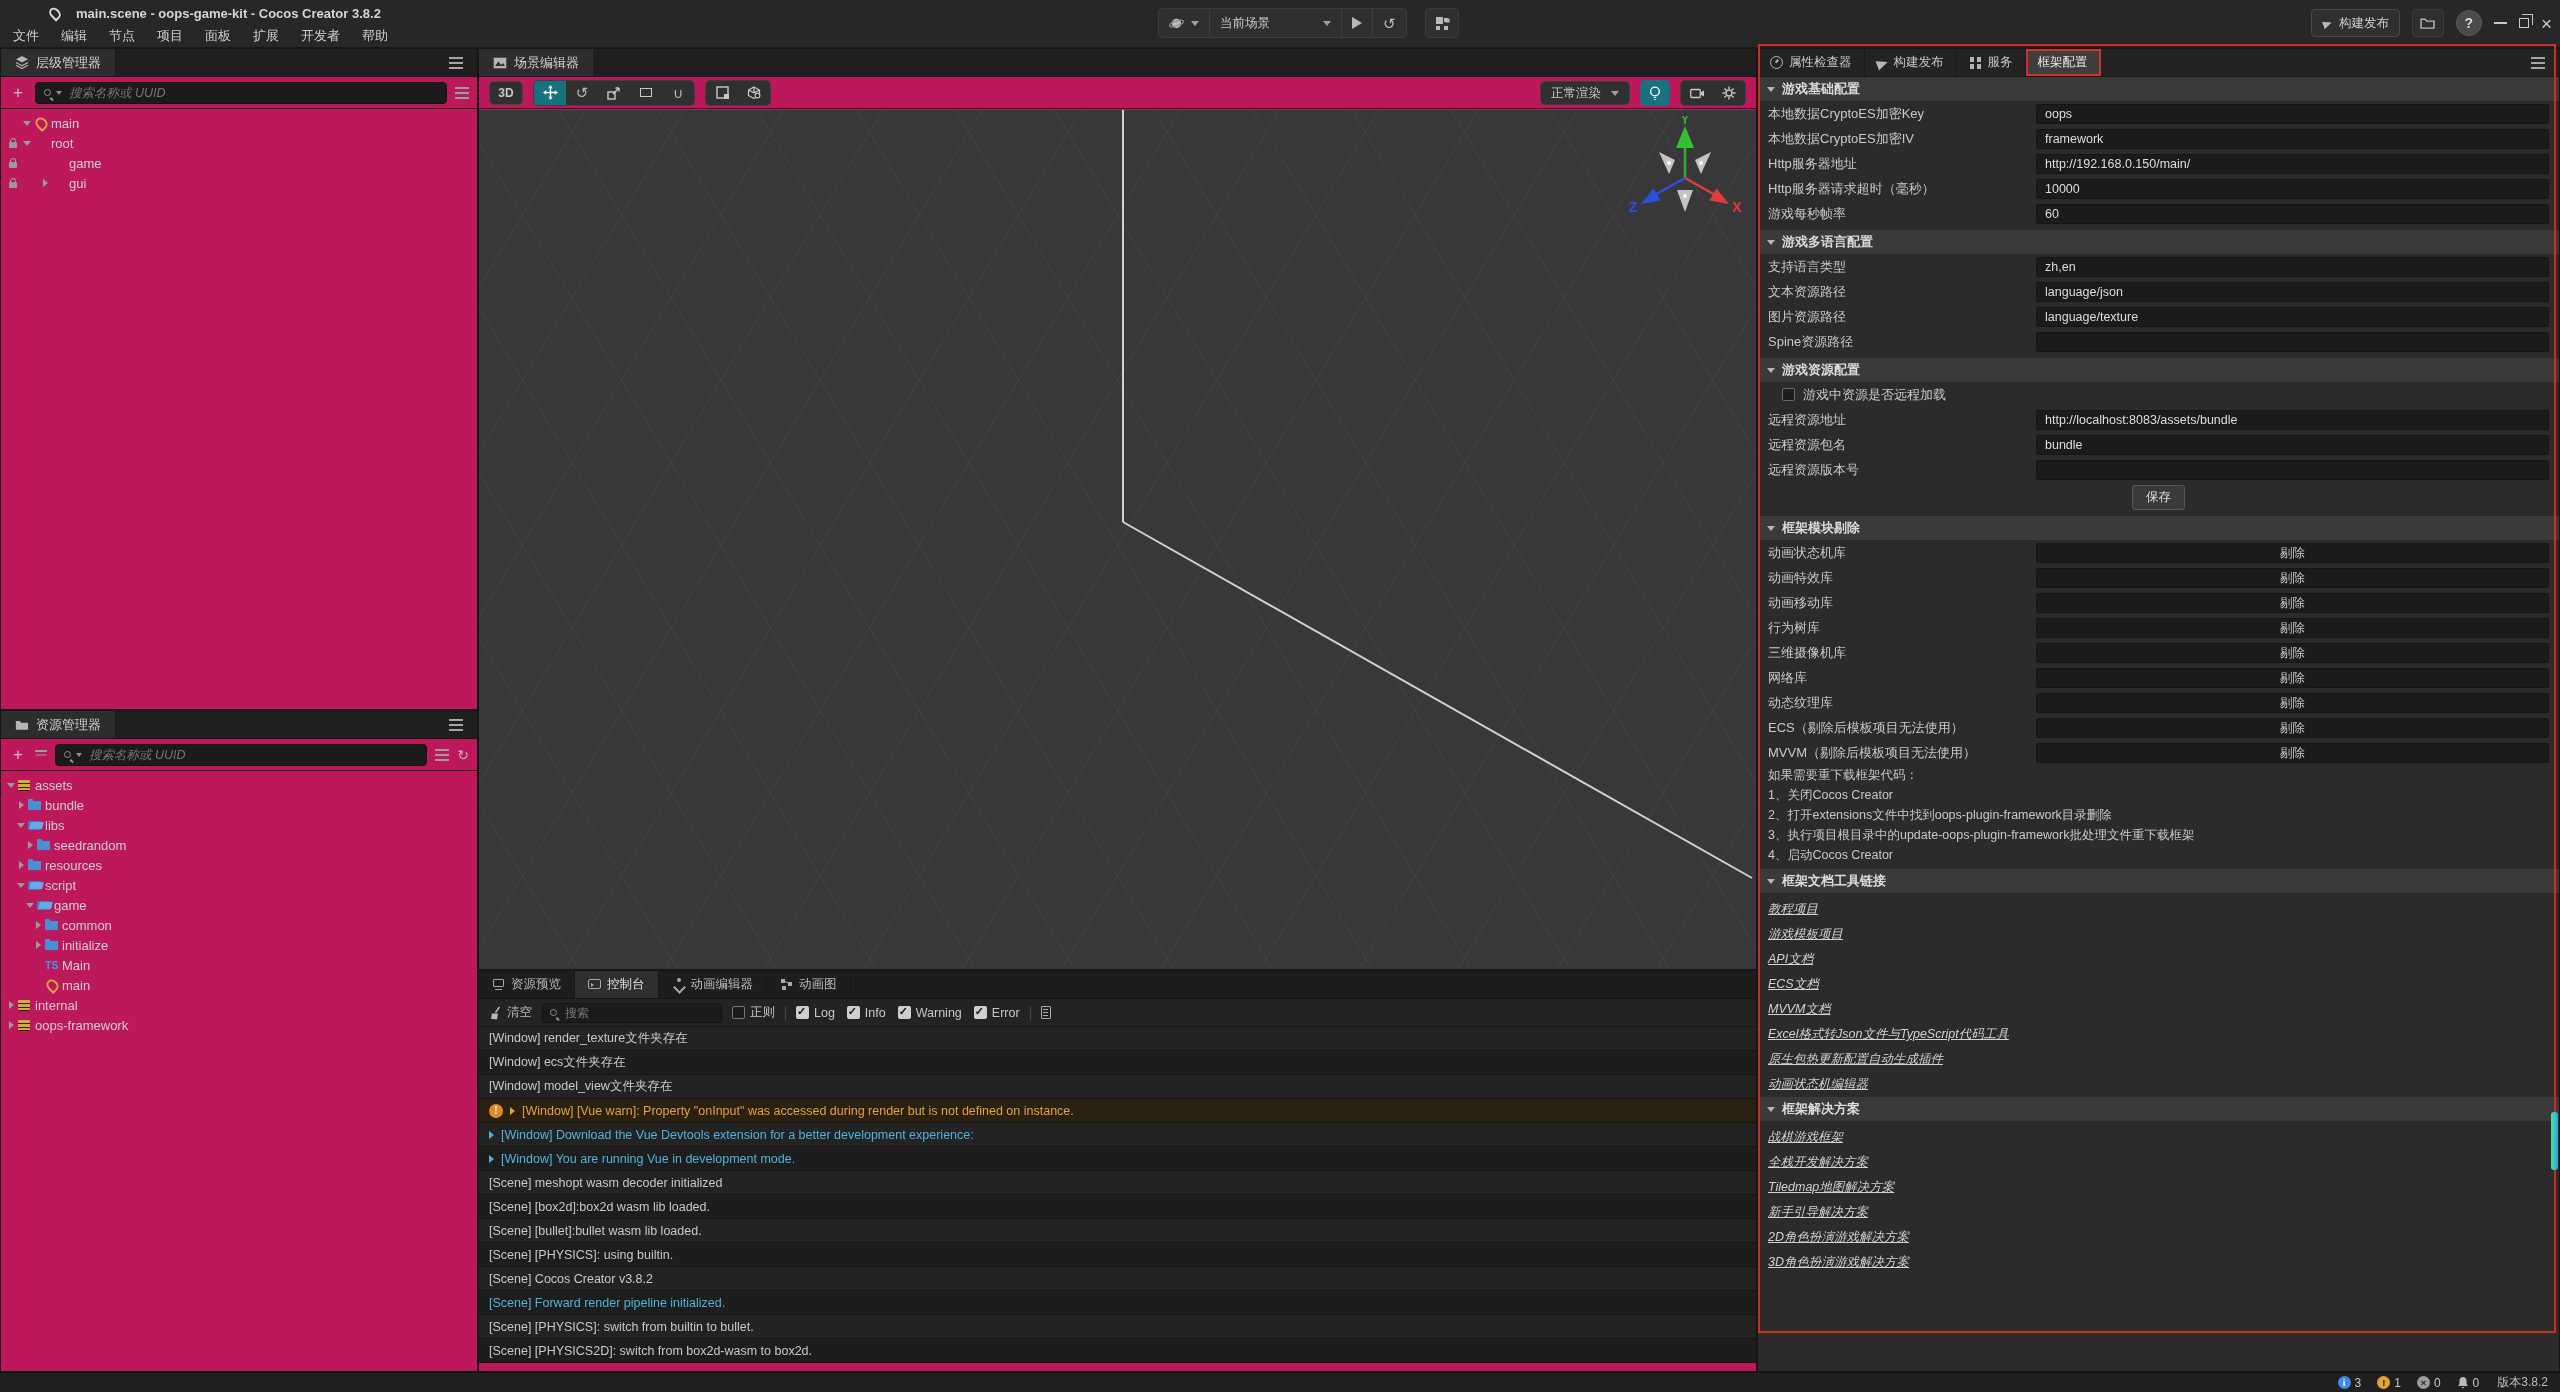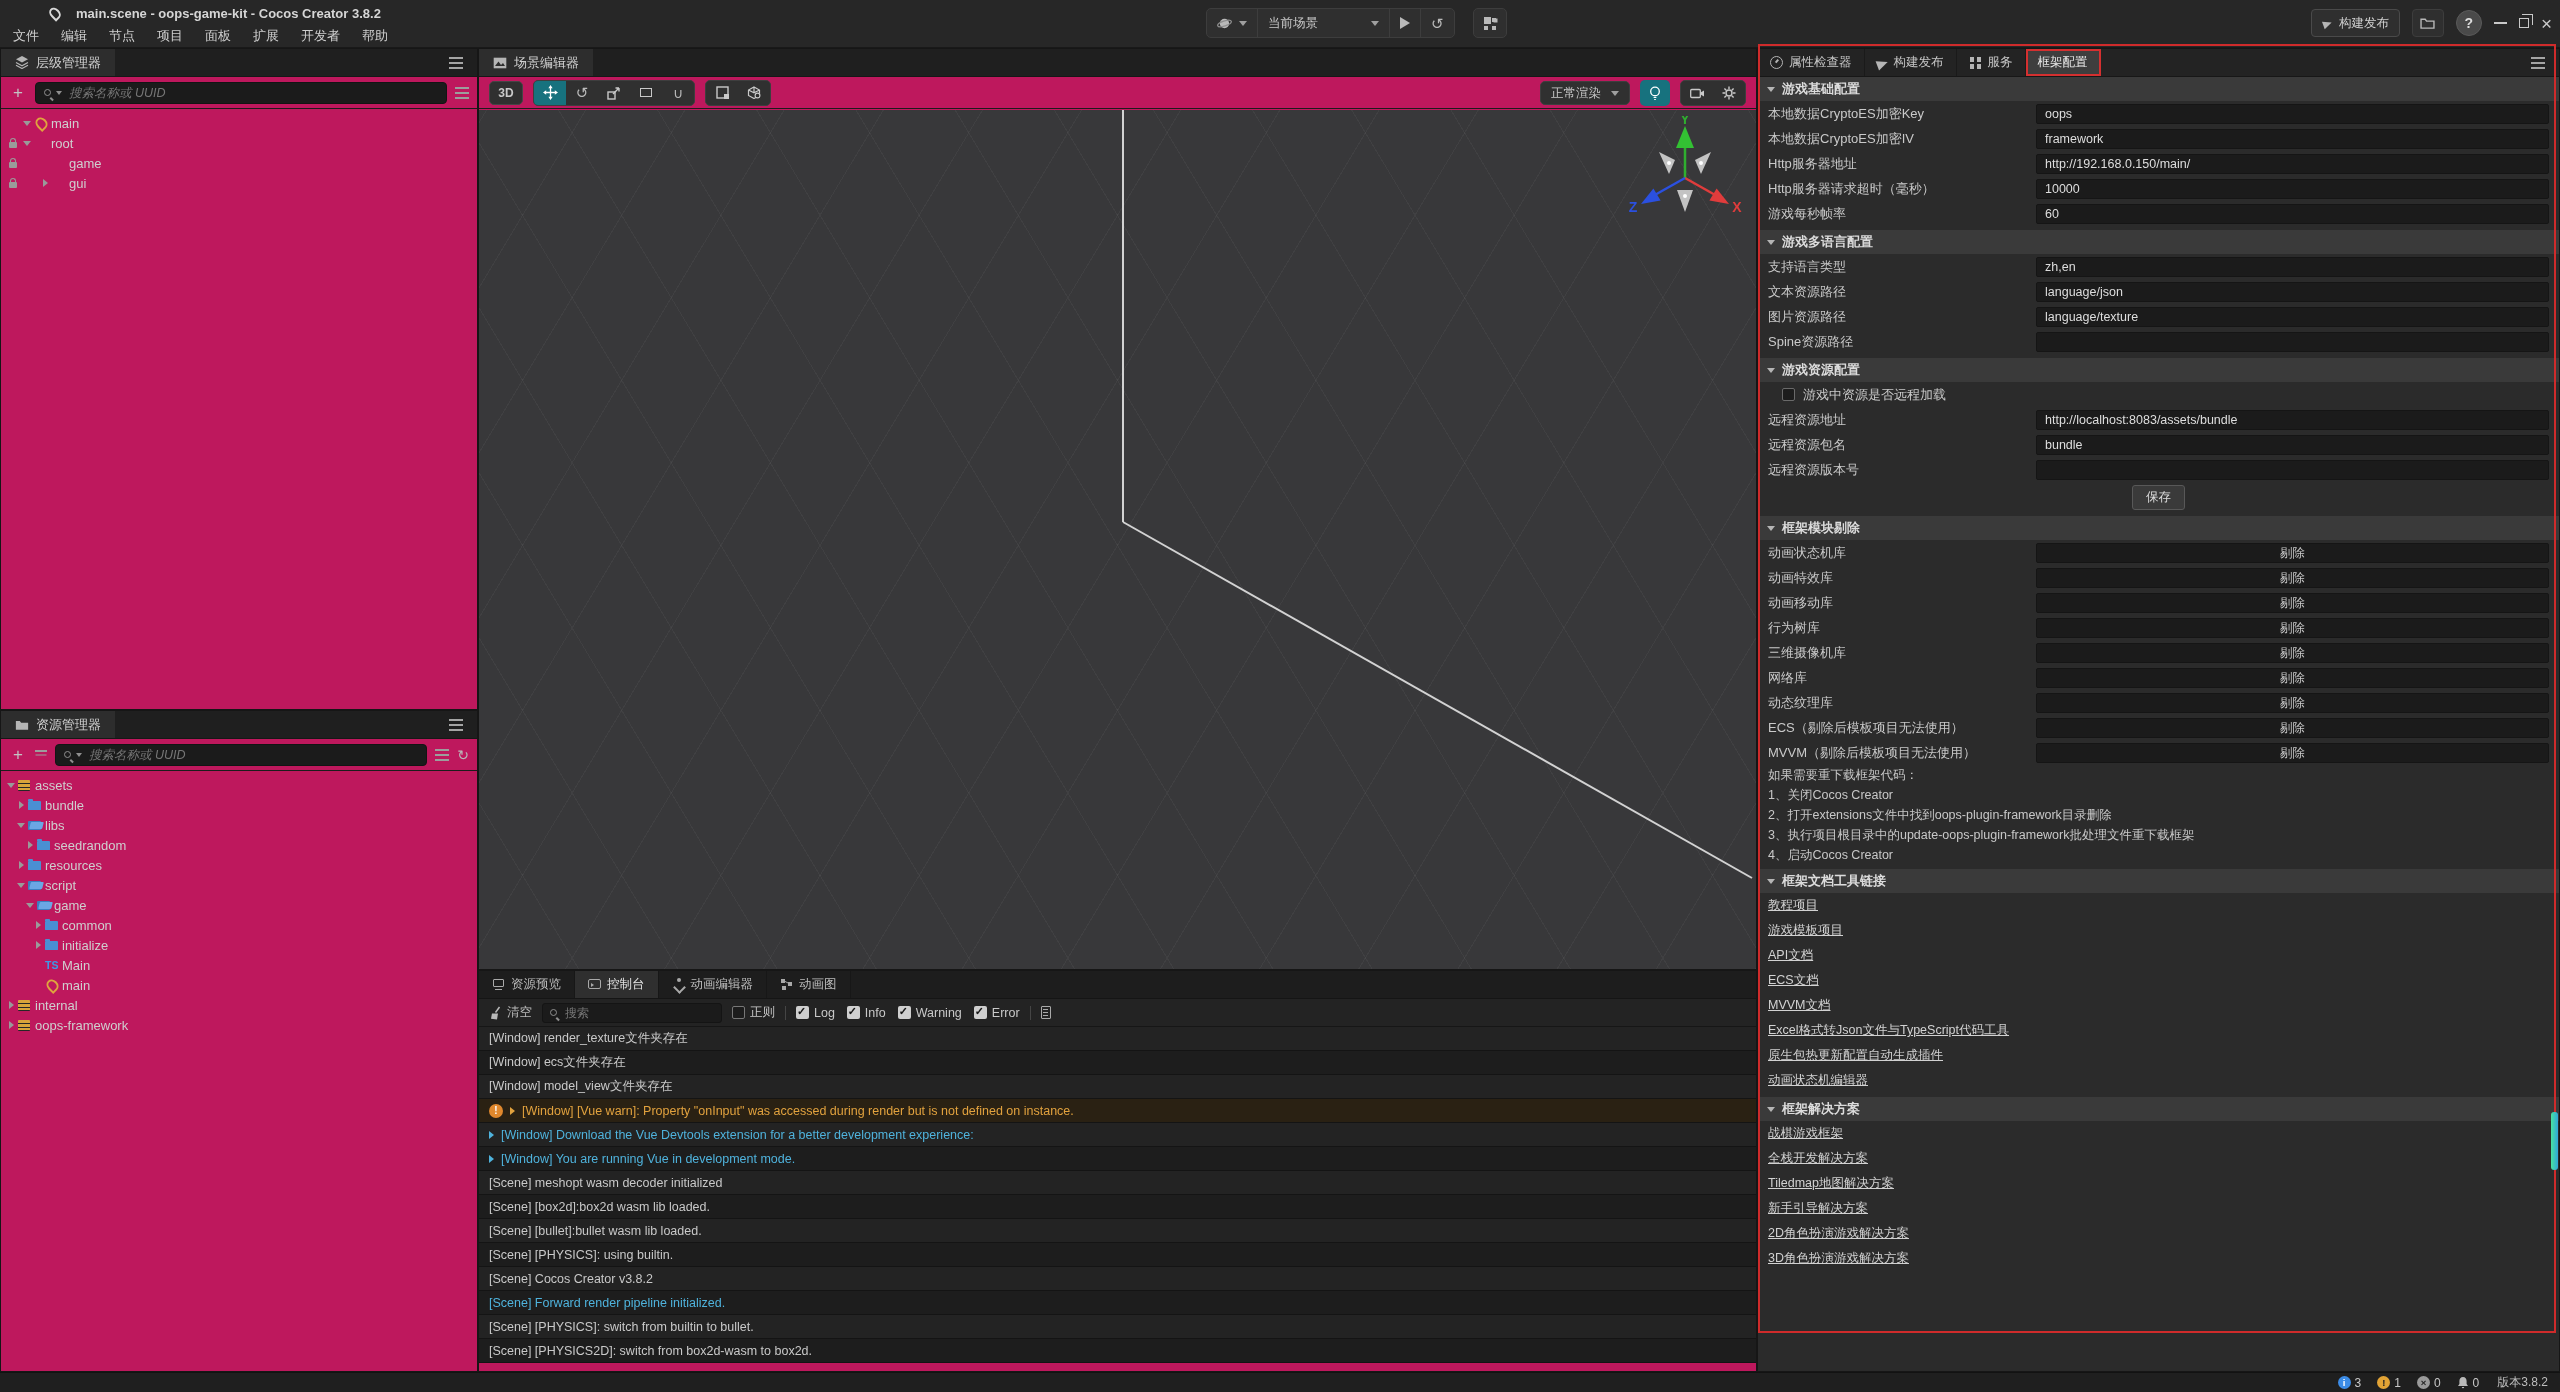--- a/index.html
+++ b/index.html
@@ -8,21 +8,21 @@
   .panel{position:absolute;background:#be185d;border:1px solid #161616;}
 
   
   .titlebar{position:absolute;left:0;top:0;width:2560px;height:48px;background:#272727;border-bottom:1px solid #191919;z-index:30;}
   .tl-title{position:absolute;left:10px;top:3px;display:flex;align-items:center;gap:16px;height:20px;margin-left:40px;}
   .logo-flame{width:10px;height:13px;border:2px solid #d8d8d8;border-radius:50% 50% 50% 0;transform:rotate(-45deg);}
   .tl-text{font-size:13px;font-weight:bold;color:#d6d6d6;}
   .menubar{position:absolute;left:2px;top:25px;display:flex;height:22px;align-items:center;}
   .menu-item{padding:0 11px;font-size:13px;color:#cfcfcf;cursor:pointer;}
   .tb-center{position:absolute;left:1158px;top:8px;display:flex;gap:18px;align-items:center;height:30px;}
-  .pillgroup{display:flex;background:#2f2f2f;border:1px solid #3d3d3d;border-radius:5px;overflow:hidden;height:30px;margin-left:48px;}
+  .pillgroup{display:flex;background:#2f2f2f;border:1px solid #3d3d3d;border-radius:5px;overflow:hidden;height:30px;}
   .pillgroup>.tbb{border-right:1px solid #3d3d3d;}
   .pillgroup>.tbb:last-child{border-right:none;}
   .tbb{display:inline-flex;align-items:center;justify-content:center;gap:7px;padding:0 10px;background:transparent;border:none;color:#c9c9c9;font-size:12.5px;cursor:pointer;height:100%;}
   .tbb.qr{background:#2f2f2f;border:1px solid #3d3d3d;border-radius:5px;width:34px;height:30px;}
   .caret{width:0;height:0;border-left:4px solid transparent;border-right:4px solid transparent;border-top:5px solid #9f9f9f;}
   .play-tri{width:0;height:0;border-top:6px solid transparent;border-bottom:6px solid transparent;border-left:10px solid #b9b9b9;}
   .glyph{font-size:15px;color:#b9b9b9;line-height:1;}
   .qr-ic{width:13px;height:13px;position:relative;}
   .qr-ic::before{content:"";position:absolute;left:0;top:0;width:5px;height:5px;border:1.5px solid #b9b9b9;box-shadow:8px 0 0 -1.5px #b9b9b9, 0 8px 0 0 #b9b9b9 inset;}
   .qr-ic::after{content:"";position:absolute;left:0;bottom:0;width:4px;height:4px;background:#b9b9b9;box-shadow:8px 0 0 #b9b9b9,8px -8px 0 #b9b9b9;}
@@ -140,21 +140,21 @@
   .sec-c{width:0;height:0;border-left:4px solid transparent;border-right:4px solid transparent;border-top:5px solid #b5b5b5;flex:none;}
   .irow{display:flex;align-items:center;height:25px;padding:0 10px;gap:10px;}
   .ilabel{width:258px;flex:none;color:#c9c9c9;font-size:13px;white-space:nowrap;overflow:hidden;}
   .ival{flex:1;height:20px;background:#1b1b1b;border:1px solid #151515;border-radius:2px;color:#dedede;font-size:12.5px;line-height:18px;padding:0 8px;white-space:nowrap;overflow:hidden;cursor:text;}
   .ibtn{flex:1;height:20px;background:#1b1b1b;border:1px solid #151515;border-radius:2px;color:#c9c9c9;text-align:center;line-height:18px;font-size:12.5px;cursor:pointer;}
   .chkrow{display:flex;align-items:center;height:25px;padding:0 24px;gap:8px;font-size:13px;color:#c9c9c9;}
   .cbox{width:13px;height:13px;border:1px solid #6a6a6a;background:#1d1d1d;border-radius:2px;flex:none;cursor:pointer;}
   .saverow{height:30px;display:flex;align-items:center;justify-content:center;}
   .savebtn{background:#3a3a3a;border:1px solid #585858;border-radius:3px;color:#ddd;font-size:12.5px;padding:3px 13px;cursor:pointer;}
   .note{height:20px;line-height:20px;padding:0 10px;font-size:12.5px;color:#c8c8c8;white-space:nowrap;overflow:hidden;}
-  .lnk{height:25px;display:flex;align-items:center;padding:0 10px;}
+  .lnk{height:25px;display:flex;align-items:flex-start;padding:8px 10px;font-style:italic;}
   .lnk-t{color:#d2d2d2;font-size:12.5px;text-decoration:underline;cursor:pointer;white-space:nowrap;}
   .redframe{position:absolute;left:1758px;top:44px;width:798px;height:1289px;border:2px solid #cf2b2b;pointer-events:none;z-index:40;}
   .scrollthumb{position:absolute;left:2551px;top:1112px;width:7px;height:58px;border-radius:3px;background:linear-gradient(90deg,#49e3a0,#2fa8d8);z-index:41;cursor:pointer;}
 
   
   .statusbar{position:absolute;left:0;top:1372px;width:2560px;height:20px;background:#1f1f1f;border-top:1px solid #121212;display:flex;align-items:center;justify-content:flex-end;gap:6px;padding:0 12px;font-size:12px;color:#c8c8c8;z-index:30;}
   .sitem{display:flex;align-items:center;gap:4px;margin-left:10px;cursor:pointer;}
   .sic{width:13px;height:13px;border-radius:50%;display:inline-flex;align-items:center;justify-content:center;font-size:9.5px;font-weight:bold;flex:none;}
   .sic.info{background:#3c8ce6;color:#fff;}
   .sic.warn{background:#e2a335;color:#222;}

